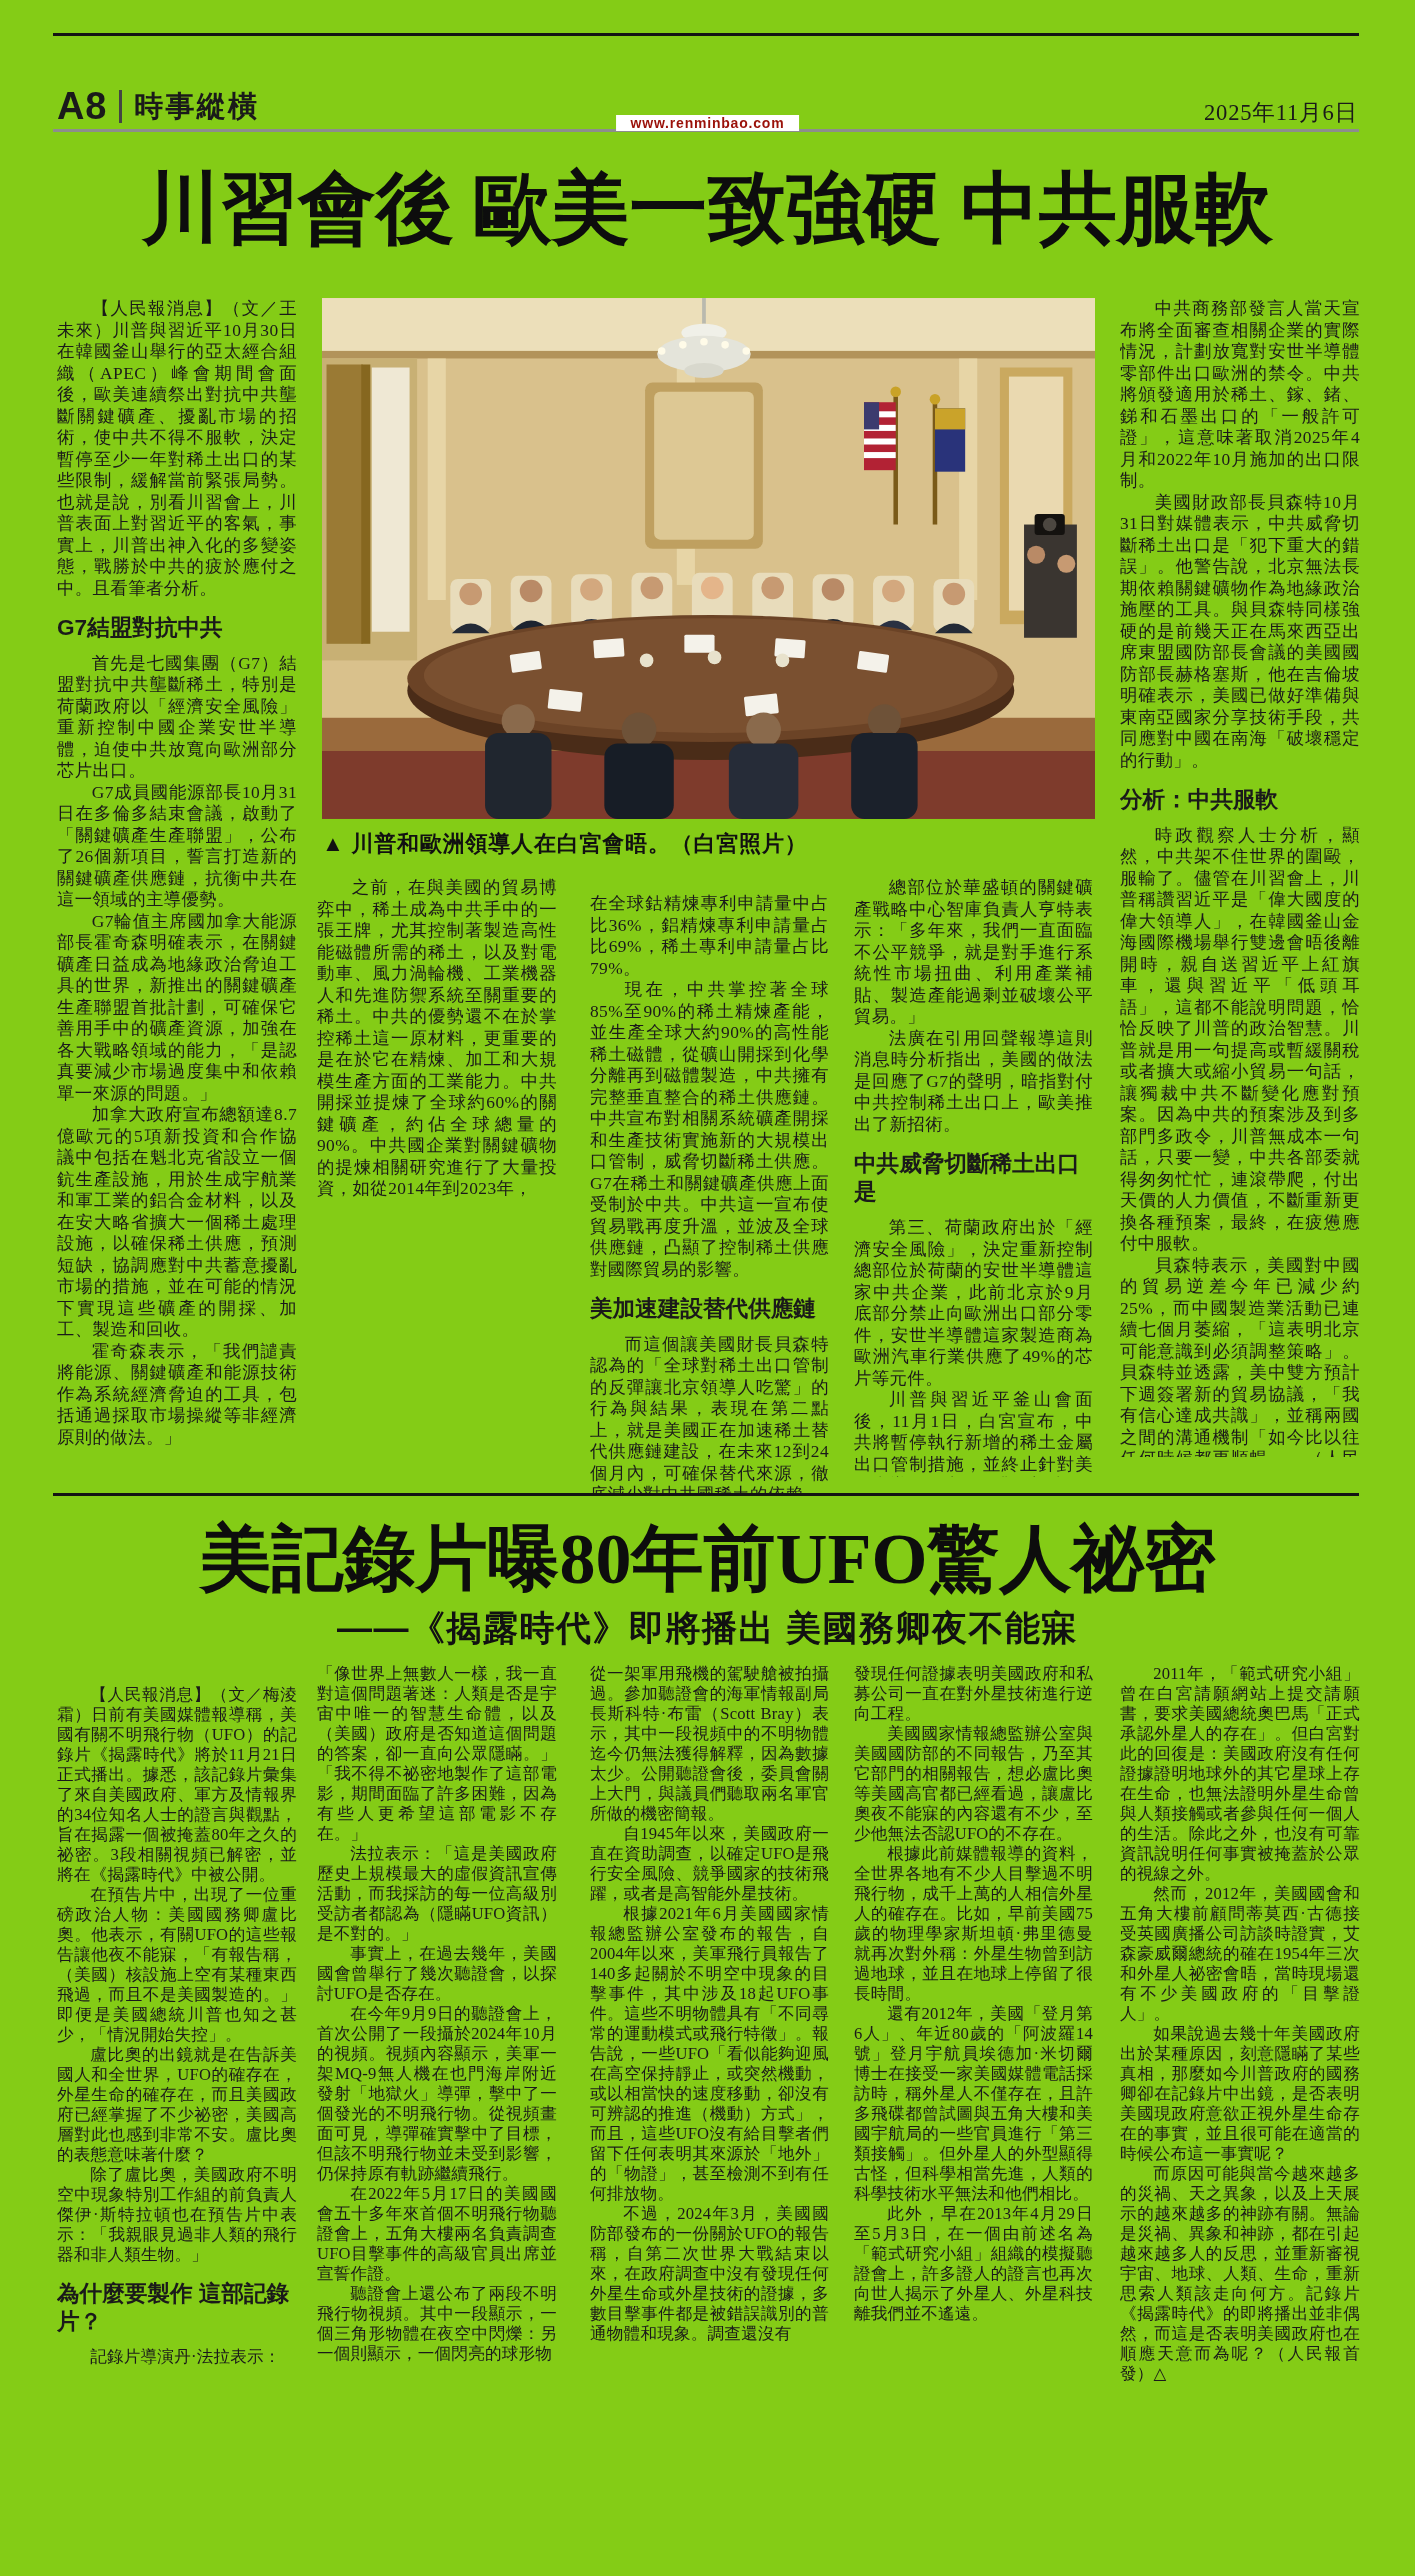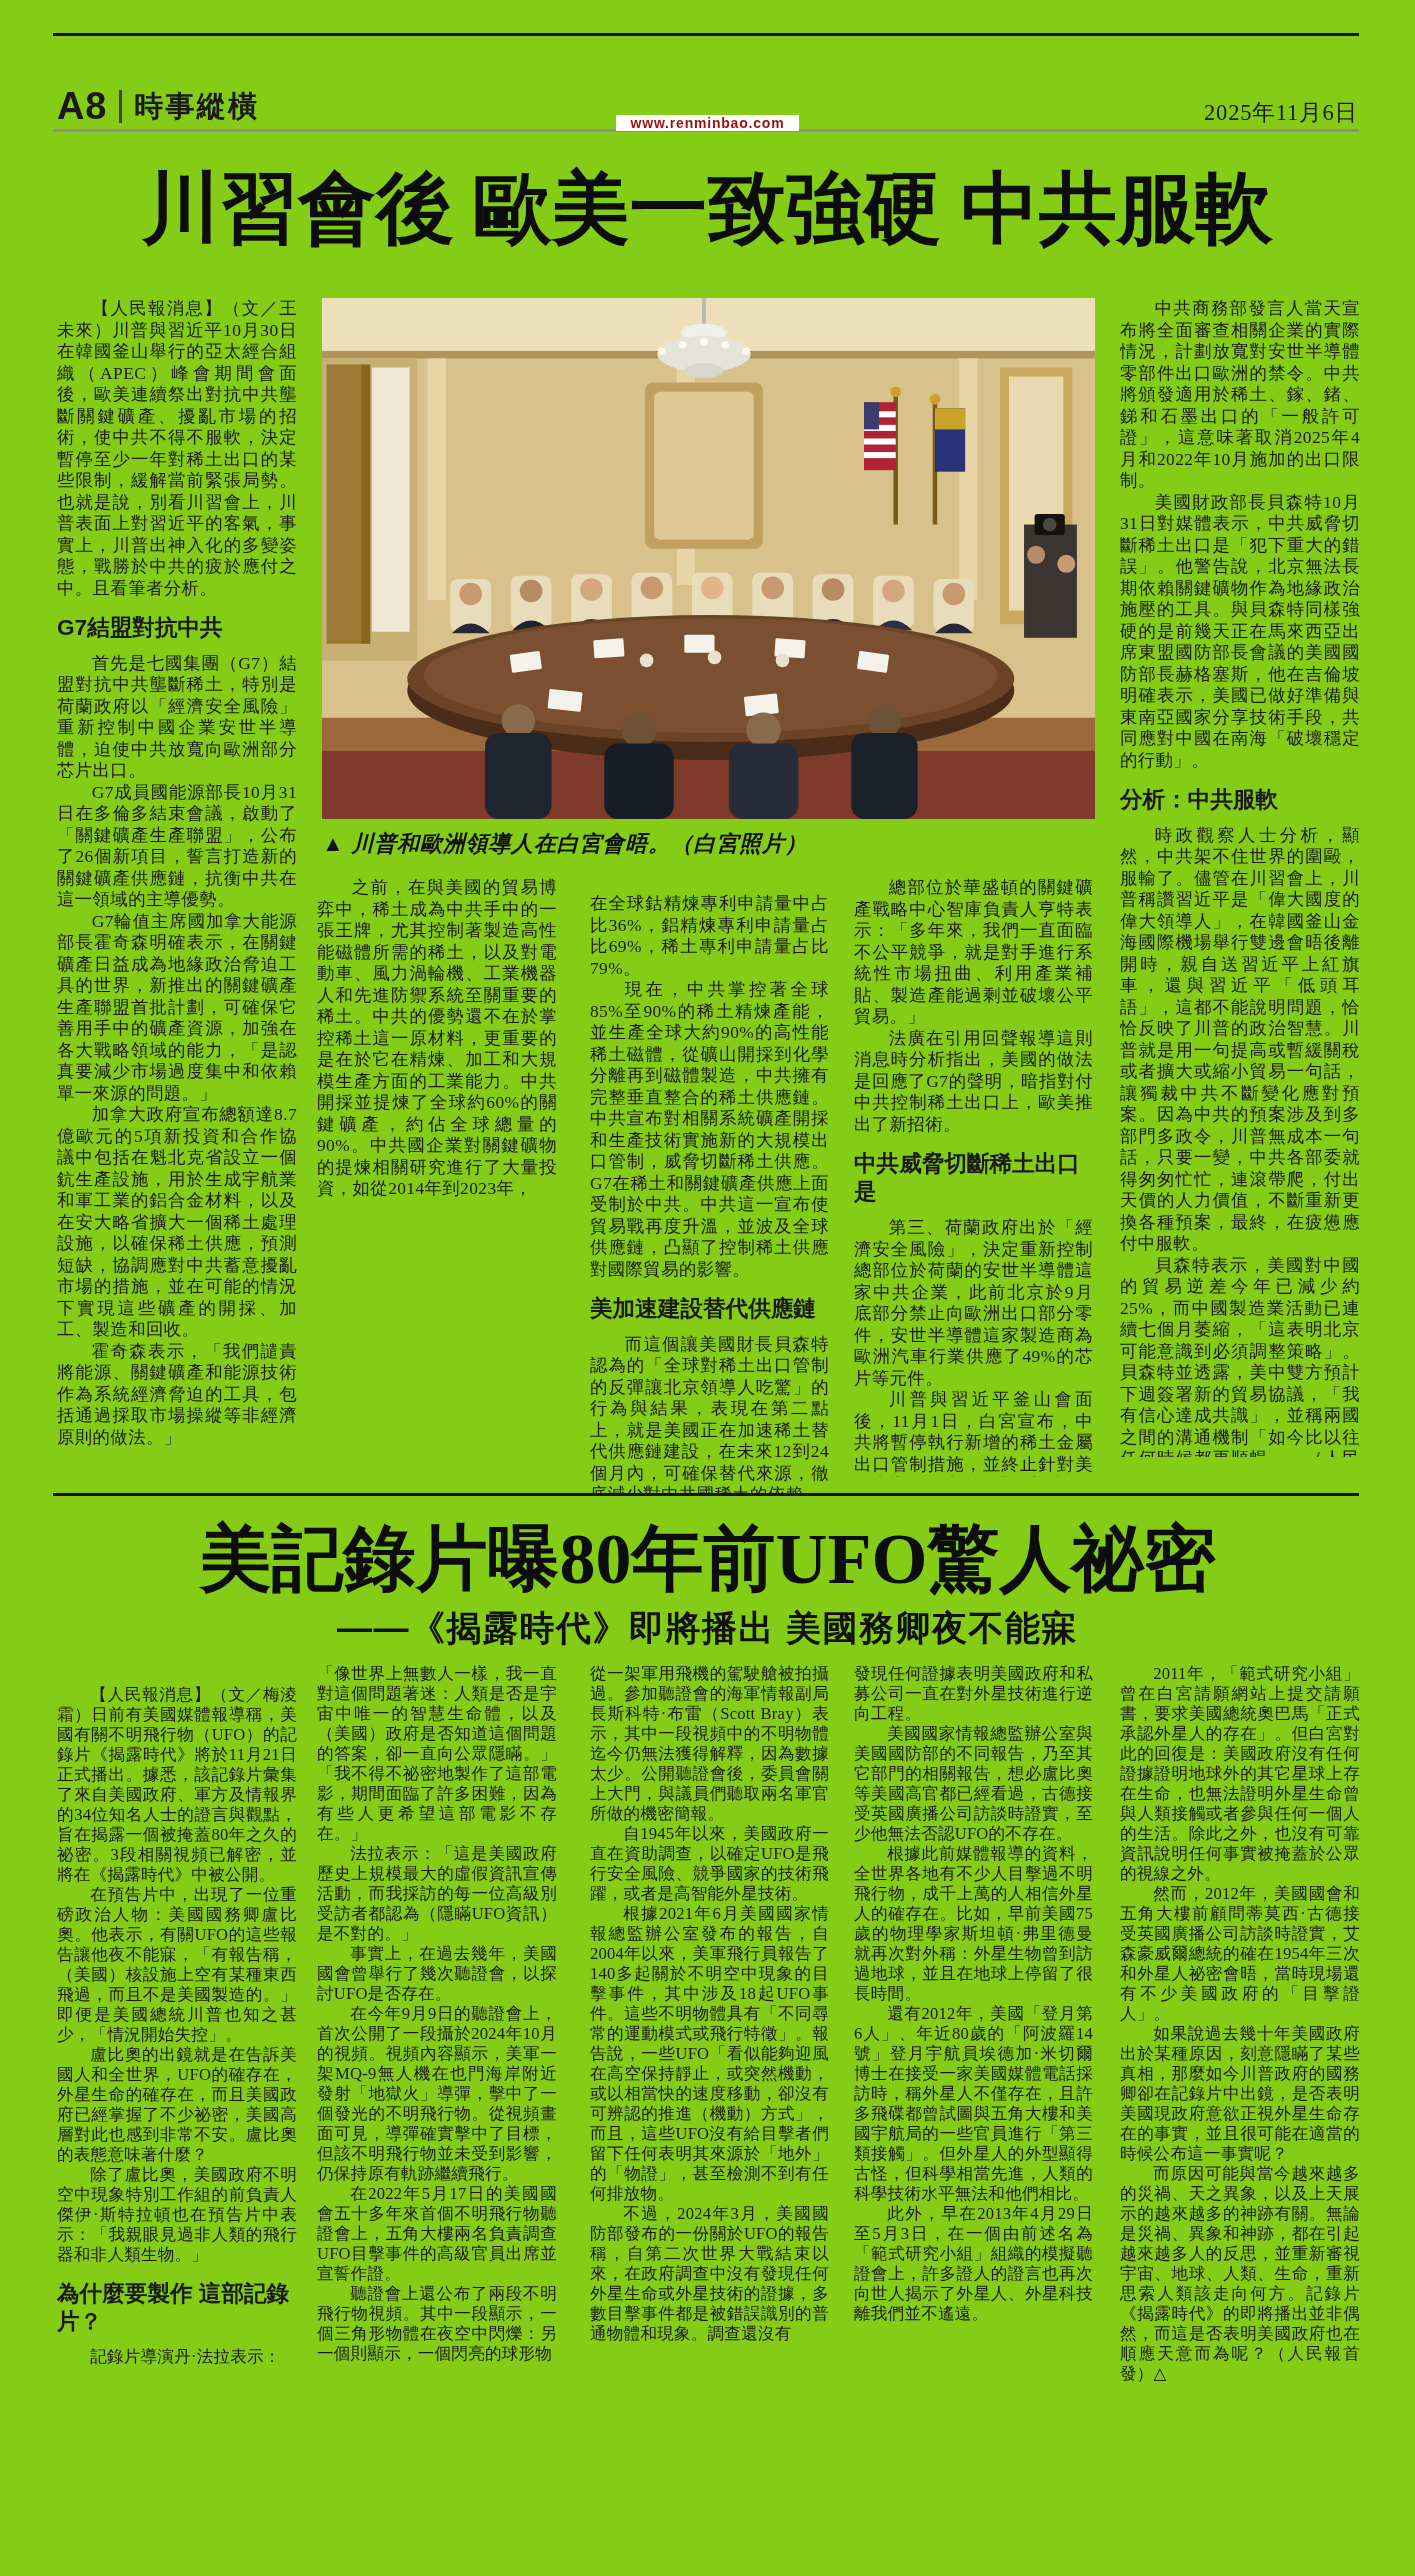--- a/index.html
+++ b/index.html
@@ -46,21 +46,21 @@
   .c2-1{left:57px;top:1664px;width:240px;height:898px;margin-top:21px;}
   .c2-2{left:317px;top:1664px;width:240px;height:898px;}
   .c2-3{left:590px;top:1664px;width:239px;height:898px;}
   .c2-4{left:854px;top:1664px;width:239px;height:898px;}
   .c2-5{left:1120px;top:1664px;width:240px;height:898px;}
   
   .photo{position:absolute;left:322px;top:298px;width:773px;height:521px;margin:0;
          background:#d9c18c;overflow:hidden;}
   .caption{position:absolute;left:322px;top:829px;width:773px;
            font-family:"Liberation Sans","DejaVu Sans",sans-serif;
-           font-size:22px;font-weight:bold;color:#111;letter-spacing:0.8px;font-style:italic;}
+           font-size:22px;font-weight:bold;color:#111;letter-spacing:0.8px;}
 </style>
 </head>
 <body>
 
 <div class="page">
 
   <div class="topline"></div>
 
   <div class="edition">
     <span class="pageno">A8</span>
@@ -257,21 +257,21 @@
       <p class="p">聽證會上還公布了兩段不明飛行物視頻。其中一段顯示，一個三角形物體在夜空中閃爍：另一個則顯示，一個閃亮的球形物</p>
     </div>
   <div class="col a2 c2-3">
       <p class="pc">從一架軍用飛機的駕駛艙被拍攝過。參加聽證會的海軍情報副局長斯科特·布雷（Scott Bray）表示，其中一段視頻中的不明物體迄今仍無法獲得解釋，因為數據太少。公開聽證會後，委員會關上大門，與議員們聽取兩名軍官所做的機密簡報。</p>
       <p class="p">自1945年以來，美國政府一直在資助調查，以確定UFO是飛行安全風險、競爭國家的技術飛躍，或者是高智能外星技術。</p>
       <p class="p">根據2021年6月美國國家情報總監辦公室發布的報告，自2004年以來，美軍飛行員報告了140多起關於不明空中現象的目擊事件，其中涉及18起UFO事件。這些不明物體具有「不同尋常的運動模式或飛行特徵」。報告說，一些UFO「看似能夠迎風在高空保持靜止，或突然機動，或以相當快的速度移動，卻沒有可辨認的推進（機動）方式」，而且，這些UFO沒有給目擊者們留下任何表明其來源於「地外」的「物證」，甚至檢測不到有任何排放物。</p>
       <p class="p">不過，2024年3月，美國國防部發布的一份關於UFO的報告稱，自第二次世界大戰結束以來，在政府調查中沒有發現任何外星生命或外星技術的證據，多數目擊事件都是被錯誤識別的普通物體和現象。調查還沒有</p>
     </div>
   <div class="col a2 c2-4">
       <p class="pc">發現任何證據表明美國政府和私募公司一直在對外星技術進行逆向工程。</p>
-      <p class="p">美國國家情報總監辦公室與美國國防部的不同報告，乃至其它部門的相關報告，想必盧比奧等美國高官都已經看過，古德接受英國廣播公司訪談時證實，至少他無法否認UFO的不存在。</p>
+      <p class="p">美國國家情報總監辦公室與美國國防部的不同報告，乃至其它部門的相關報告，想必盧比奧等美國高官都已經看過，讓盧比奧夜不能寐的內容還有不少，至少他無法否認UFO的不存在。</p>
       <p class="p">根據此前媒體報導的資料，全世界各地有不少人目擊過不明飛行物，成千上萬的人相信外星人的確存在。比如，早前美國75歲的物理學家斯坦頓·弗里德曼就再次對外稱：外星生物曾到訪過地球，並且在地球上停留了很長時間。</p>
       <p class="p">還有2012年，美國「登月第6人」、年近80歲的「阿波羅14號」登月宇航員埃德加·米切爾博士在接受一家美國媒體電話採訪時，稱外星人不僅存在，且許多飛碟都曾試圖與五角大樓和美國宇航局的一些官員進行「第三類接觸」。但外星人的外型顯得古怪，但科學相當先進，人類的科學技術水平無法和他們相比。</p>
       <p class="p">此外，早在2013年4月29日至5月3日，在一個由前述名為「範式研究小組」組織的模擬聽證會上，許多證人的證言也再次向世人揭示了外星人、外星科技離我們並不遙遠。</p>
     </div>
   <div class="col a2 c2-5">
       <p class="p">2011年，「範式研究小組」曾在白宮請願網站上提交請願書，要求美國總統奧巴馬「正式承認外星人的存在」。但白宮對此的回復是：美國政府沒有任何證據證明地球外的其它星球上存在生命，也無法證明外星生命曾與人類接觸或者參與任何一個人的生活。除此之外，也沒有可靠資訊說明任何事實被掩蓋於公眾的視線之外。</p>
       <p class="p">然而，2012年，美國國會和五角大樓前顧問蒂莫西·古德接受英國廣播公司訪談時證實，艾森豪威爾總統的確在1954年三次和外星人祕密會晤，當時現場還有不少美國政府的「目擊證人」。</p>
       <p class="p">如果說過去幾十年美國政府出於某種原因，刻意隱瞞了某些真相，那麼如今川普政府的國務卿卻在記錄片中出鏡，是否表明美國現政府意欲正視外星生命存在的事實，並且很可能在適當的時候公布這一事實呢？</p>
       <p class="p">而原因可能與當今越來越多的災禍、天之異象，以及上天展示的越來越多的神跡有關。無論是災禍、異象和神跡，都在引起越來越多人的反思，並重新審視宇宙、地球、人類、生命，重新思索人類該走向何方。記錄片《揭露時代》的即將播出並非偶然，而這是否表明美國政府也在順應天意而為呢？（人民報首發）△</p>
     </div>

